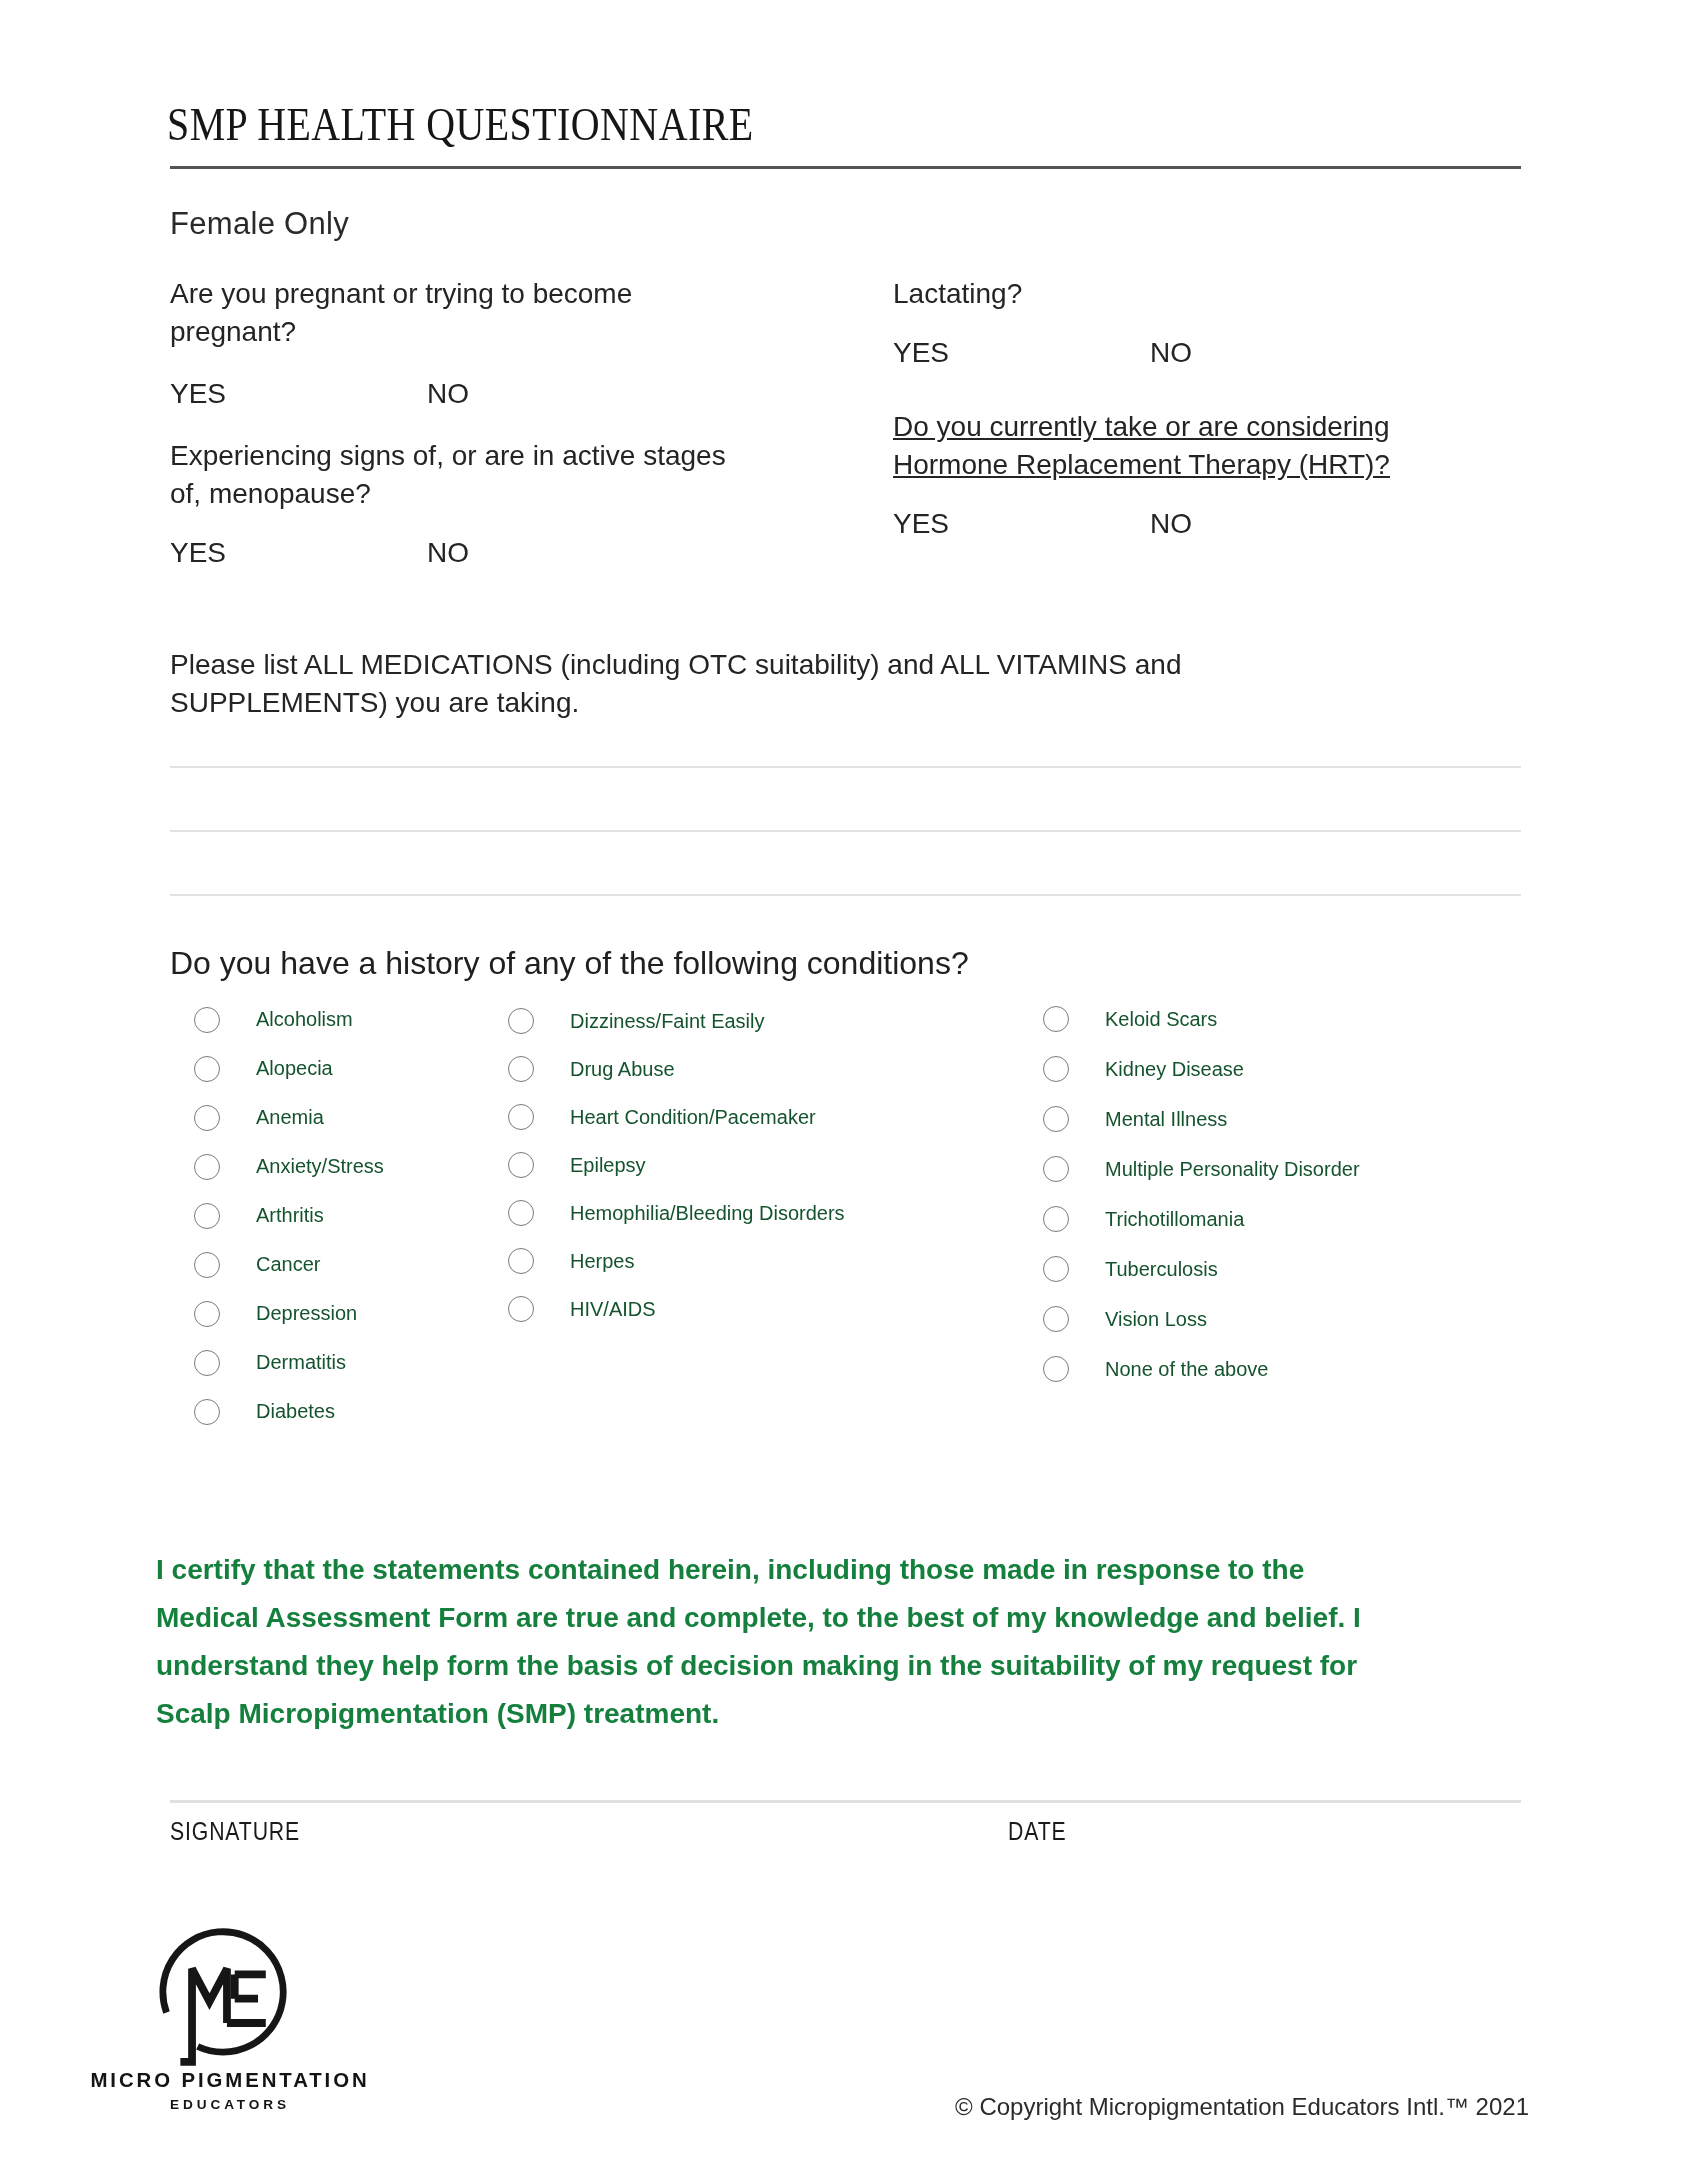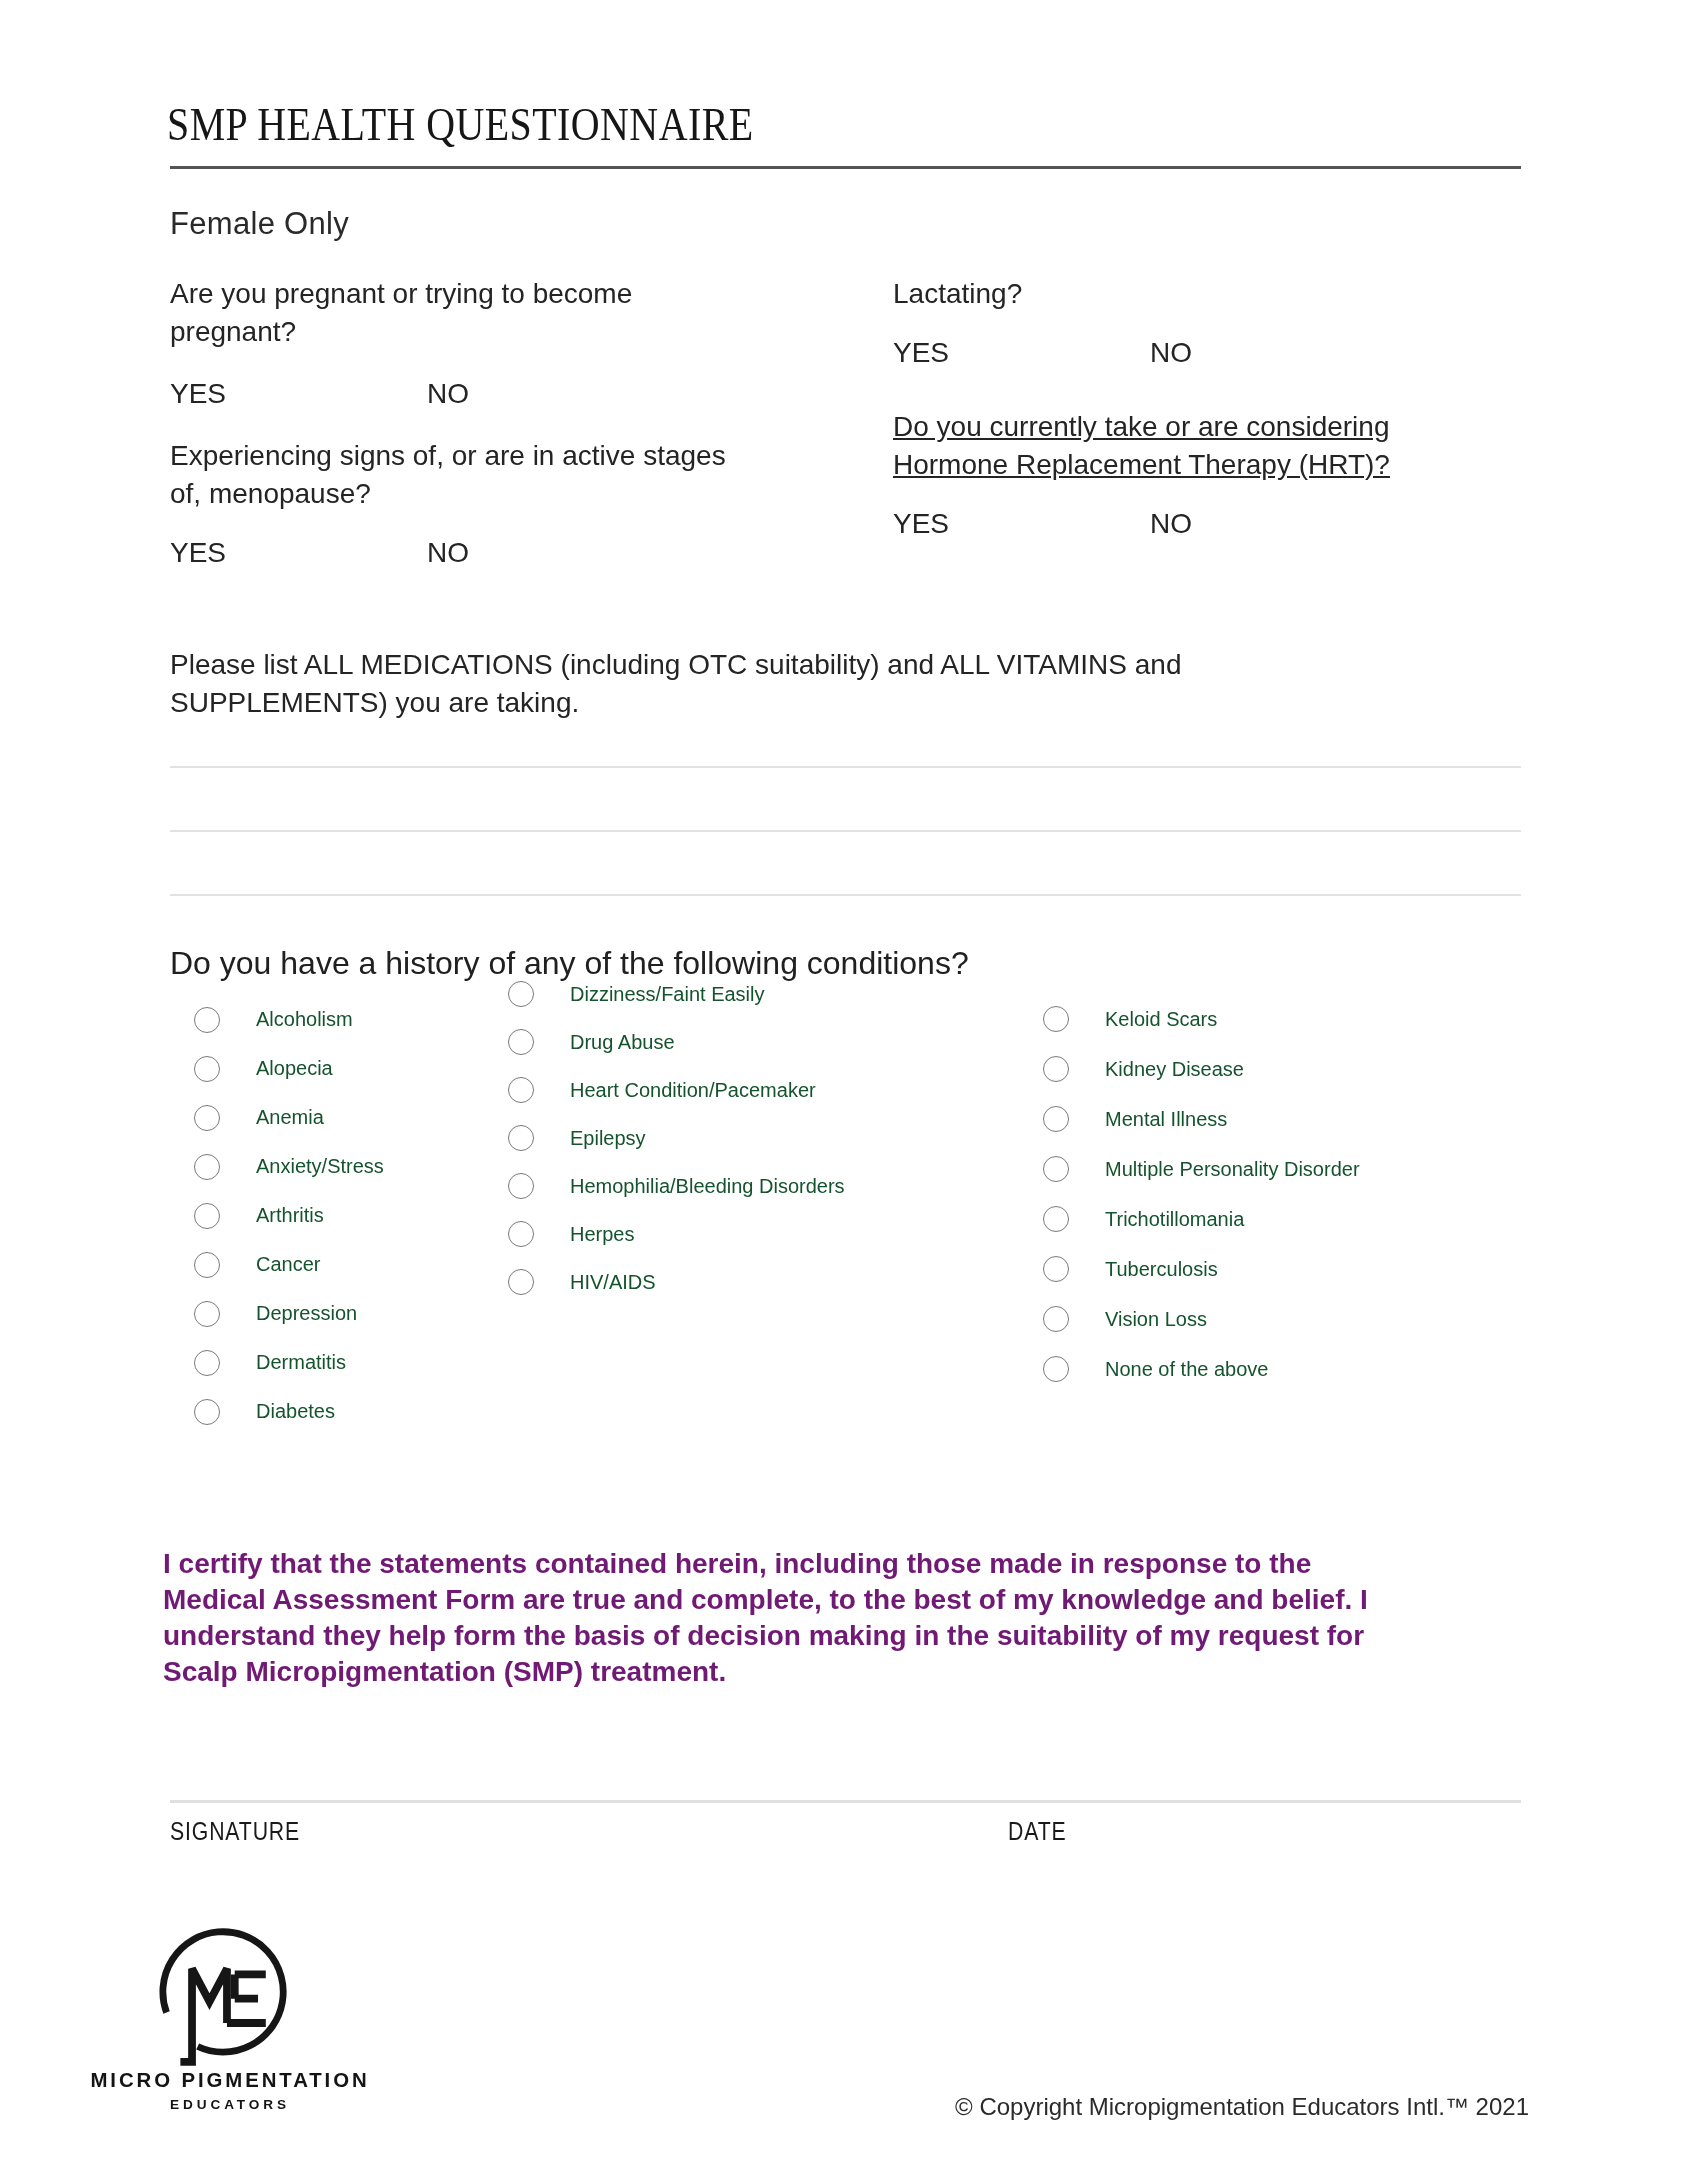--- a/index.html
+++ b/index.html
@@ -29,21 +29,21 @@
 
   .cond-heading { left:170px; top:945px; font-size:32px; color:#202020; }
   .cond-col { position:absolute; }
   .cond-item { display:flex; align-items:center; }
   .col1 .cond-item { height:49px; }
   .col2 .cond-item { height:48px; }
   .col3 .cond-item { height:50px; }
   .radio { width:26px; height:26px; border:1.9px solid #7a7a7a; border-radius:50%; flex:none; margin-right:36px; background:#fff; }
   .cond-label { font-size:20px; color:#14532d; white-space:nowrap; }
 
-  .certify { left:163px; top:1546px; width:1368px; font-size:28px; line-height:36px; font-weight:700; color:#701a75; white-space:pre-line; }
+  .certify { left:156px; top:1546px; width:1368px; font-size:28px; line-height:48px; font-weight:700; color:#15803d; white-space:pre-line; }
 
   .sig-line { left:170px; top:1800px; width:1351px; height:2.9px; background:#e0e0e0; }
   .sig-label { top:1817px; font-size:25px; letter-spacing:1px; color:#1a1a1a; transform:scaleX(.85); transform-origin:left top; white-space:nowrap; }
 
   .logo-mark { left:153px; top:1924px; }
   .logo-line1 { left:230px; top:2069px; transform:translateX(-50%); font-size:20.4px; font-weight:700; letter-spacing:2.9px; color:#141414; white-space:nowrap; }
   .logo-line2 { left:230px; top:2097px; transform:translateX(-50%); font-size:13.6px; font-weight:700; letter-spacing:3.9px; color:#141414; white-space:nowrap; }
 
   .footer { right:158px; top:2093px; font-size:24px; color:#2b2b2b; white-space:nowrap; }
 </style>
@@ -113,21 +113,21 @@
     </div>
     <div class="cond-item">
       <span class="radio"></span>
       <span class="cond-label">Dermatitis</span>
     </div>
     <div class="cond-item">
       <span class="radio"></span>
       <span class="cond-label">Diabetes</span>
     </div>
   </div>
-<div class="abs cond-col col2" style="left:508px; top:970px;" id="cond-col2">
+<div class="abs cond-col col2" style="left:508px; top:997px;" id="cond-col2">
     <div class="cond-item">
       <span class="radio"></span>
       <span class="cond-label">Dizziness/Faint Easily</span>
     </div>
     <div class="cond-item">
       <span class="radio"></span>
       <span class="cond-label">Drug Abuse</span>
     </div>
     <div class="cond-item">
       <span class="radio"></span>

